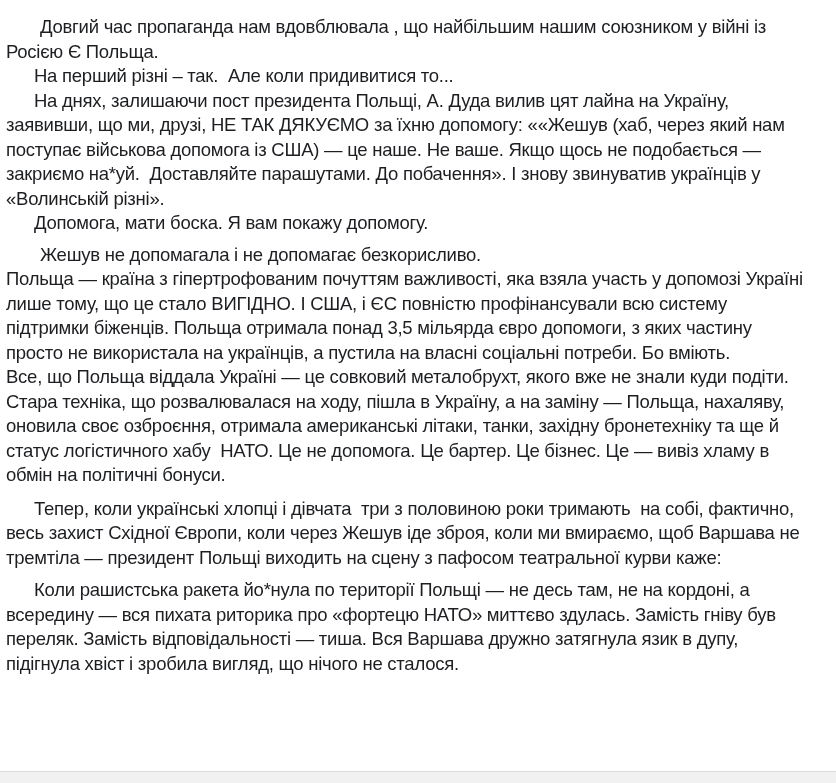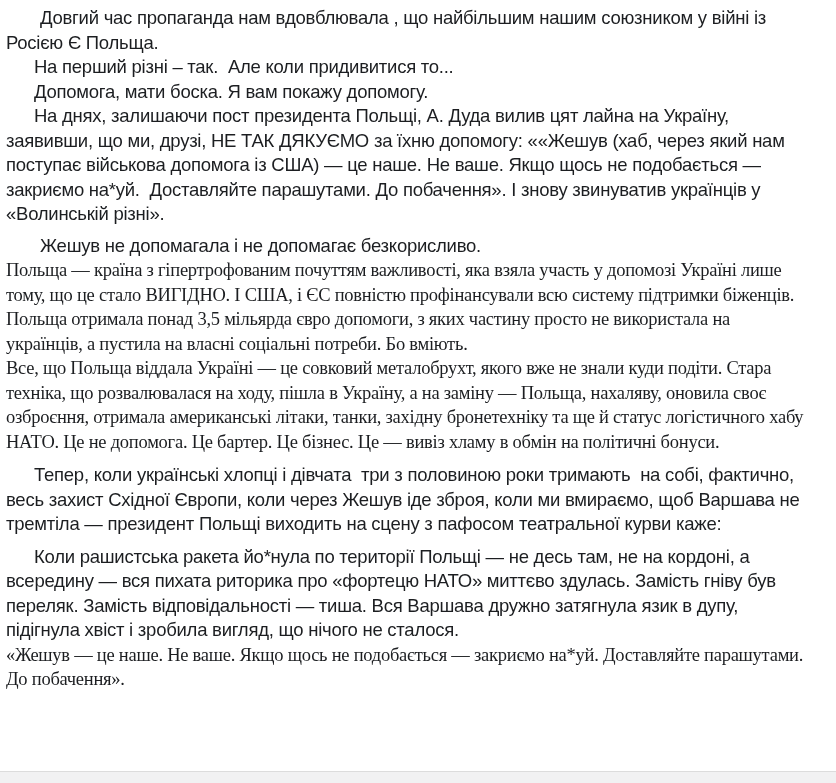--- a/index.html
+++ b/index.html
@@ -12,53 +12,53 @@
   }
   .post-body {
     box-sizing: border-box;
     width: 836px;
     padding: 6px 26px 0 6px;
     font-family: "Liberation Sans", "DejaVu Sans", sans-serif;
     font-size: 18.5px;
     letter-spacing: -0.25px;
     line-height: 24.5px;
     color: #1c1e21;
+    margin-top: 9px;
   }
   .post-body p {
     margin: 0;
     white-space: pre-wrap;
   }
   
   .ind-lg   { text-indent: 34px; }
   .ind-md   { text-indent: 28px; }
   .ind-xl   { text-indent: 46px; }
-  .ind-none { text-indent: 0; font-family: Liberation Serif, serif; }
+  .ind-none { text-indent: 0; }
   .gap-sm   { margin-top: 7px !important; }
   .gap-md   { margin-top: 8px !important; }
   .gap-lg   { margin-top: 9px !important; }
   .bottom-strip {
     position: fixed;
     left: 0;
     bottom: 0;
     width: 836px;
     height: 12px;
     background: #f1f1f2;
     border-top: 1px solid #dcdcdc;
     box-sizing: border-box;
   }
 </style>
 </head>
 <body>
 
 <div class="post-body">
   <p class="ind-lg">Довгий час пропаганда нам вдовблювала , що найбільшим нашим союзником у війні із Росією Є Польща.</p>
   <p class="ind-md">На перший різні – так.  Але коли придивитися то...</p>
+  <p class="ind-md">На днях, залишаючи пост президента Польщі, А. Дуда вилив цят лайна на Україну, заявивши, що ми, друзі, НЕ ТАК ДЯКУЄМО за їхню допомогу: ««Жешув (хаб, через який нам поступає військова допомога із США) — це наше. Не ваше. Якщо щось не подобається — закриємо на*уй.  Доставляйте парашутами. До побачення». І знову звинуватив українців у «Волинській різні».</p>
   <p class="ind-md">Допомога, мати боска. Я вам покажу допомогу.</p>
-  <p class="ind-md">На днях, залишаючи пост президента Польщі, А. Дуда вилив цят лайна на Україну, заявивши, що ми, друзі, НЕ ТАК ДЯКУЄМО за їхню допомогу: ««Жешув (хаб, через який нам поступає військова допомога із США) — це наше. Не ваше. Якщо щось не подобається — закриємо на*уй.  Доставляйте парашутами. До побачення». І знову звинуватив українців у «Волинській різні».</p>
   <p class="ind-lg gap-sm">Жешув не допомагала і не допомагає безкорисливо.</p>
   <p class="ind-none">Польща — країна з гіпертрофованим почуттям важливості, яка взяла участь у допомозі Україні лише тому, що це стало ВИГІДНО. І США, і ЄС повністю профінансували всю систему підтримки біженців. Польща отримала понад 3,5 мільярда євро допомоги, з яких частину просто не використала на українців, а пустила на власні соціальні потреби. Бо вміють.</p>
   <p class="ind-none">Все, що Польща віддала Україні — це совковий металобрухт, якого вже не знали куди подіти. Стара техніка, що розвалювалася на ходу, пішла в Україну, а на заміну — Польща, нахаляву, оновила своє озброєння, отримала американські літаки, танки, західну бронетехніку та ще й статус логістичного хабу  НАТО. Це не допомога. Це бартер. Це бізнес. Це — вивіз хламу в обмін на політичні бонуси.</p>
   <p class="ind-md gap-lg">Тепер, коли українські хлопці і дівчата  три з половиною роки тримають  на собі, фактично, весь захист Східної Європи, коли через Жешув іде зброя, коли ми вмираємо, щоб Варшава не тремтіла — президент Польщі виходить на сцену з пафосом театральної курви каже:</p>
   <p class="ind-md gap-md">Коли рашистська ракета йо*нула по території Польщі — не десь там, не на кордоні, а всередину — вся пихата риторика про «фортецю НАТО» миттєво здулась. Замість гніву був переляк. Замість відповідальності — тиша. Вся Варшава дружно затягнула язик в дупу, підігнула хвіст і зробила вигляд, що нічого не сталося.</p>
-  <p class="ind-none">«Жешув — це наше. Не ваше. Якщо щось не подобається — закриємо на*уй. Доставляйте парашутами. До побачення».</p>
 </div>
 
 <div class="bottom-strip"></div>
 
 </body></html>

